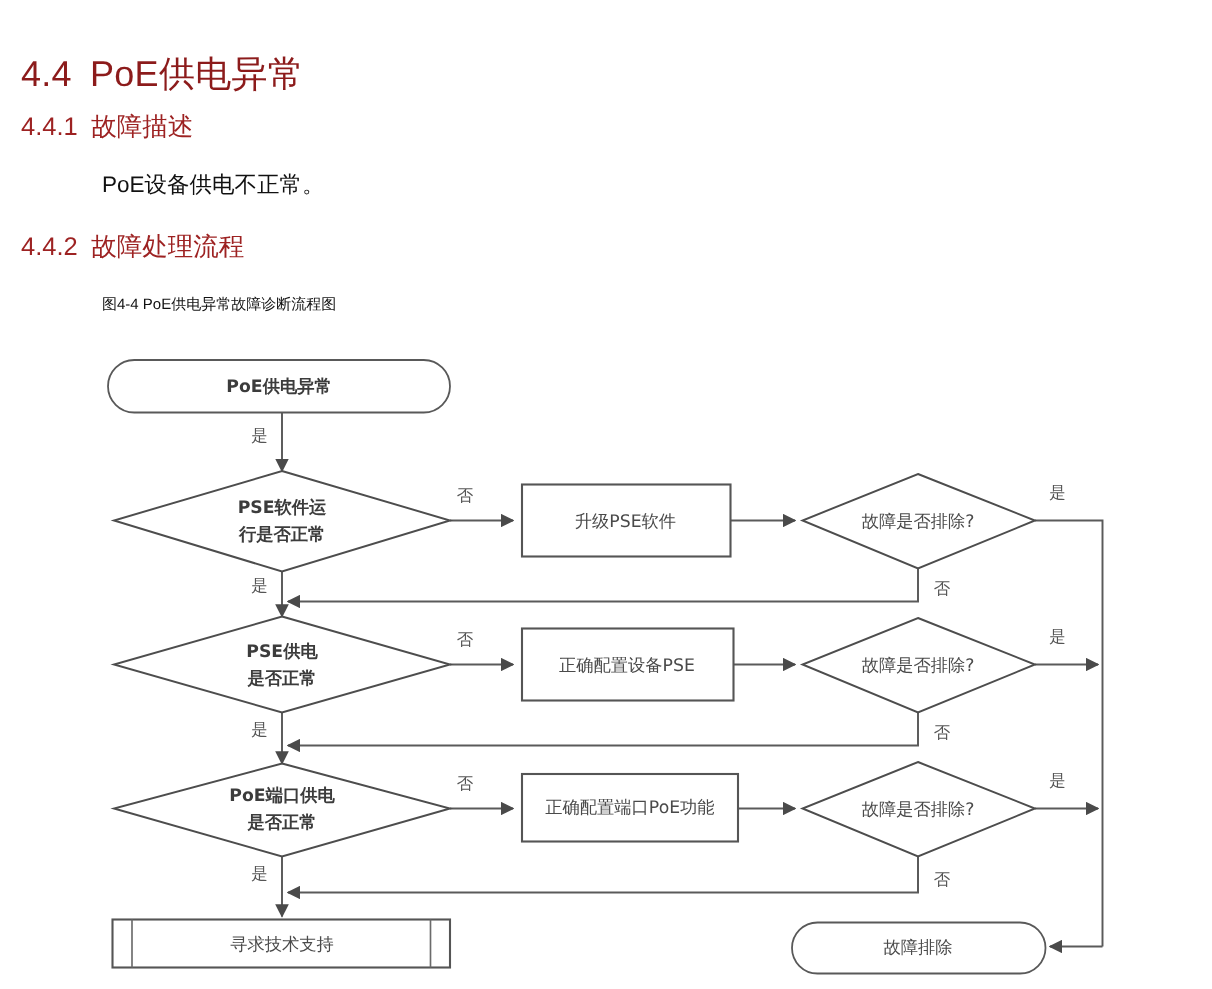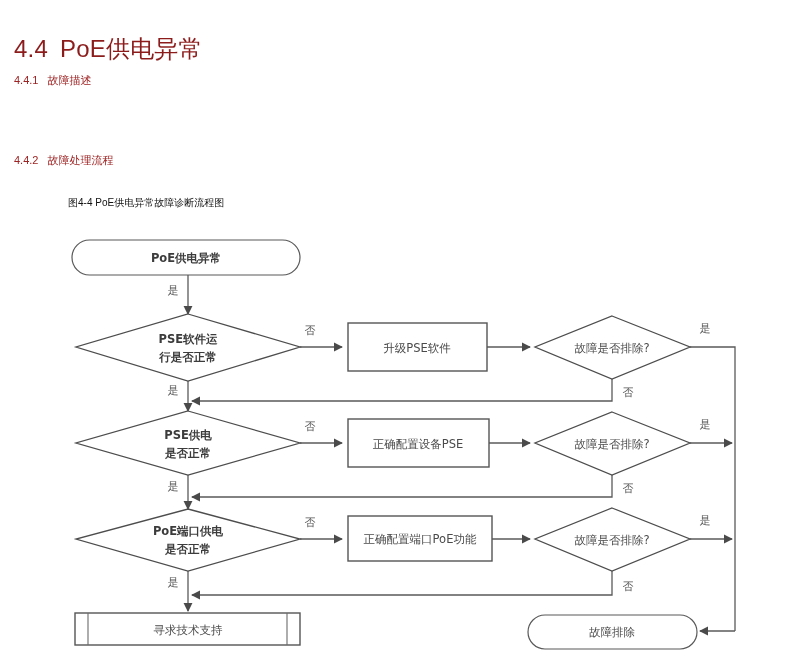--- a/index.html
+++ b/index.html
@@ -32,21 +32,21 @@
     font-weight: 400;
     color: #8c1b1b;
     letter-spacing: 0.2px;
     white-space: nowrap;
   }
   .h2 .num { margin-right: 12px; }
 
   .h3 {
     position: absolute;
     left: 14px;
-    font-size: 11px;
+    font-size: 17px;
     font-weight: 400;
     color: #9d2222;
     white-space: nowrap;
   }
   .h3.a { top: 50px; }
   .h3.b { top: 130px; }
   .h3 .num { margin-right: 9px; }
 
   .body-text {
     position: absolute;
@@ -125,20 +125,21 @@
 <div class="doc">
 
   <div class="h2">
     <span class="num">4.4</span><span>PoE供电异常</span>
   </div>
 
   <div class="h3 a">
     <span class="num">4.4.1</span><span>故障描述</span>
   </div>
 
+  <div class="body-text">PoE设备供电不正常。</div>
 
   <div class="h3 b">
     <span class="num">4.4.2</span><span>故障处理流程</span>
   </div>
 
   <div class="fig-caption">图4-4 PoE供电异常故障诊断流程图</div>
 
   <div class="flow-wrap">
     <svg class="flow" width="808" height="463" viewBox="0 0 808 463" xmlns="http://www.w3.org/2000/svg">
       <defs>

